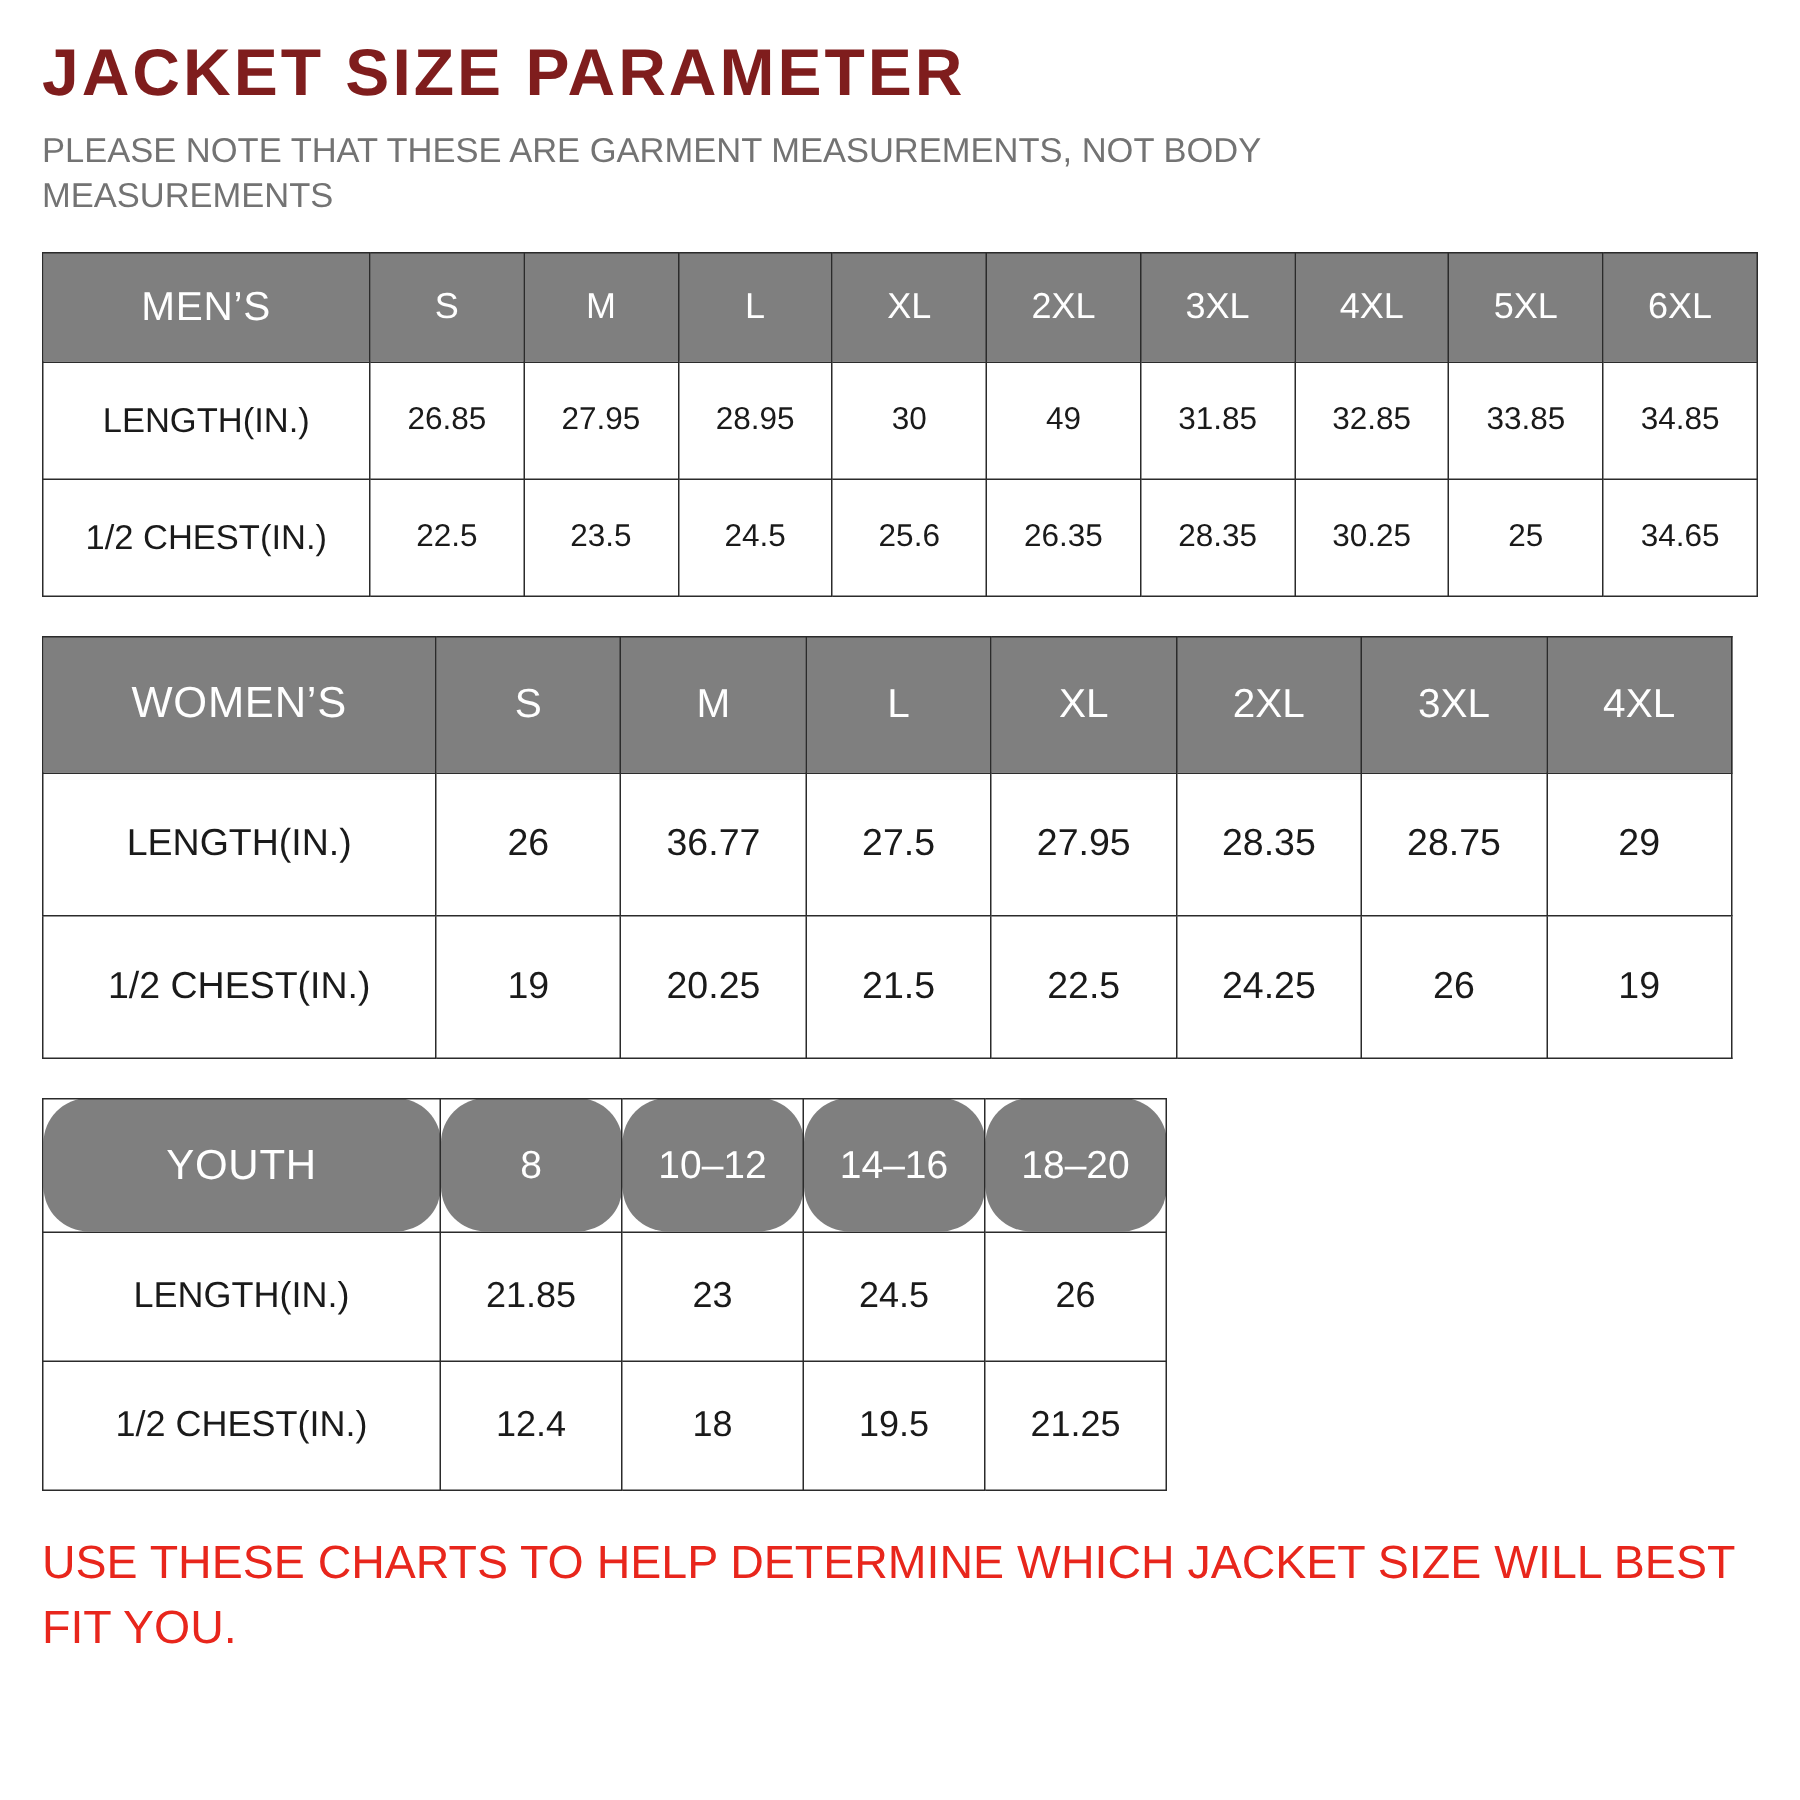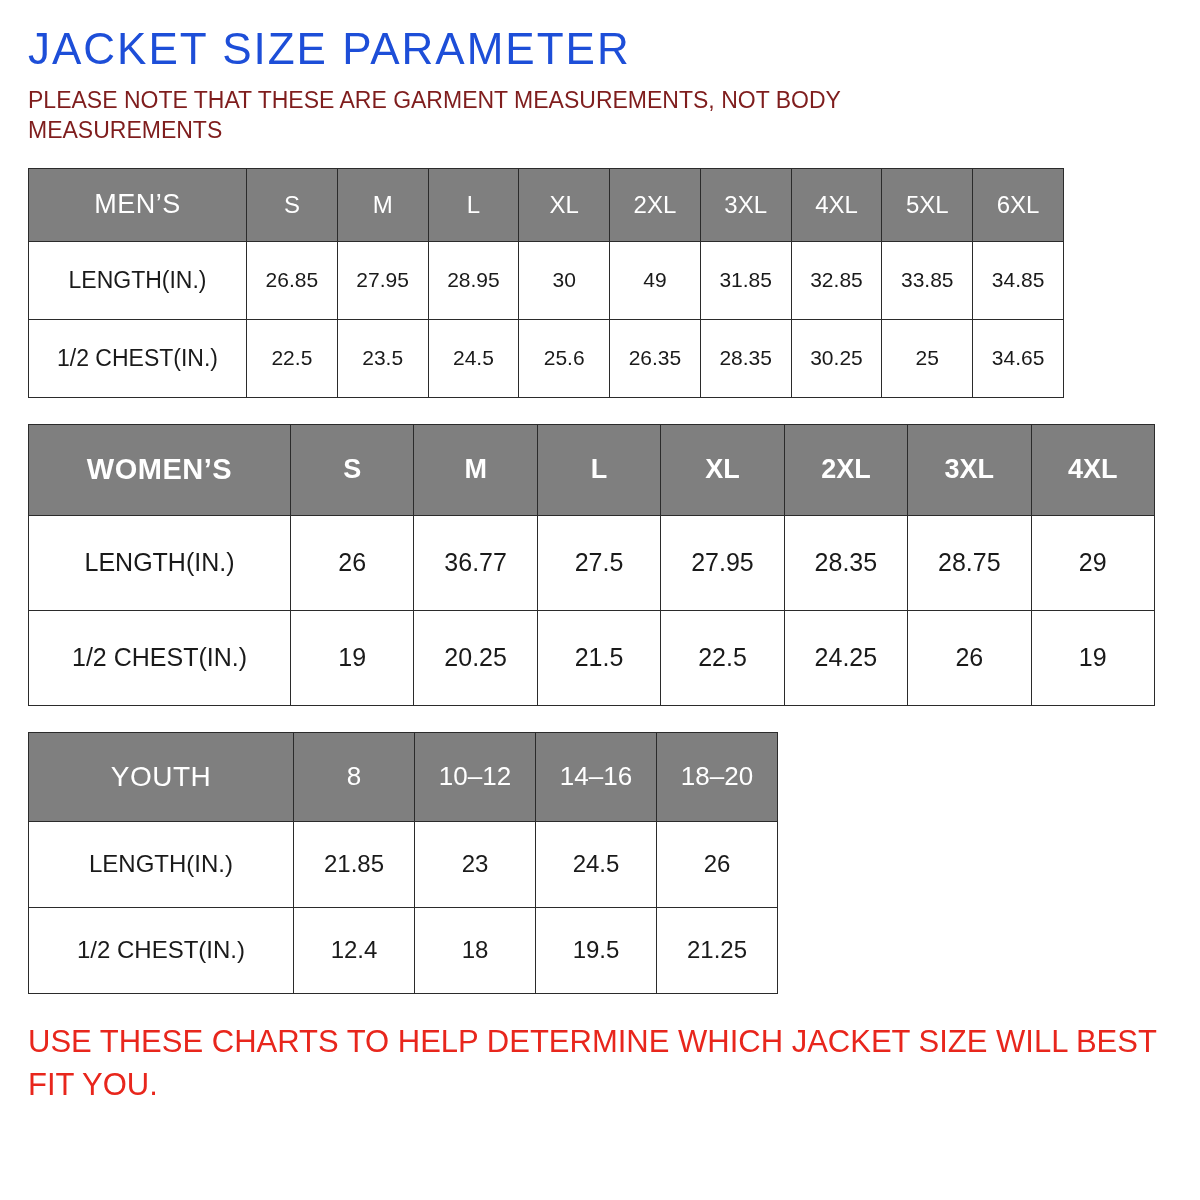--- a/index.html
+++ b/index.html
@@ -15,28 +15,28 @@
     overflow: hidden;
   }
   .page {
     box-sizing: border-box;
     width: 1200px;
     height: 1200px;
     padding: 26px 28px 0 28px;
   }
   .title {
     font-size: 44px;
-    font-weight: normal;
+    font-weight: bold;
     letter-spacing: 2px;
     margin: 0 0 14px 0;
     line-height: 1.05;
-    color: #1d4ed8;
+    color: #7f1d1d;
   }
   .note-top {
-    color: #7f1d1d;
+    color: #737373;
     font-size: 23px;
     line-height: 1.3;
     margin: 0 0 22px 0;
     max-width: 960px;
   }
   table.size-table {
     border-collapse: collapse;
     table-layout: fixed;
     margin-bottom: 26px;
   }
@@ -61,40 +61,40 @@
     letter-spacing: 0.5px;
   }
   table.size-table tr.head td.size-cell {
     font-size: 24px;
   }
   table.size-table td.label-cell {
     font-size: 23px;
     text-align: center;
   }
   
-  #mens-table { width: 1036px; }
+  #mens-table { width: 1144px; }
   #mens-table col.lbl { width: 218px; }
   #mens-table tr.head td { height: 68px; }
   #mens-table td { height: 73px; }
 
   
   #womens-table { width: 1127px; }
   #womens-table col.lbl { width: 262px; }
   #womens-table tr.head td.label-cell { font-size: 29px; }
   #womens-table tr.head td.size-cell { font-size: 27px; }
   #womens-table td { font-size: 25px; height: 90px; }
   #womens-table td.label-cell { font-size: 25px; }
-  #womens-table tr.head td { height: 86px; font-weight: bold; }
+  #womens-table tr.head td { height: 86px; }
 
   
   #youth-table { width: 750px; }
   #youth-table col.lbl { width: 265px; }
   #youth-table tr.head td.label-cell { font-size: 28px; }
   #youth-table tr.head td.size-cell { font-size: 26px; }
-  #youth-table td { font-size: 24px; height: 81px; }
+  #youth-table td { font-size: 24px; height: 81px; border-radius: 30px; }
   #youth-table td.label-cell { font-size: 24px; }
   #youth-table tr.head td { height: 84px; }
 
   .note-bottom {
     color: #e8261c;
     font-size: 24px;
     line-height: 1.45;
     margin: 10px 0 0 0;
     max-width: 1130px;
   }

